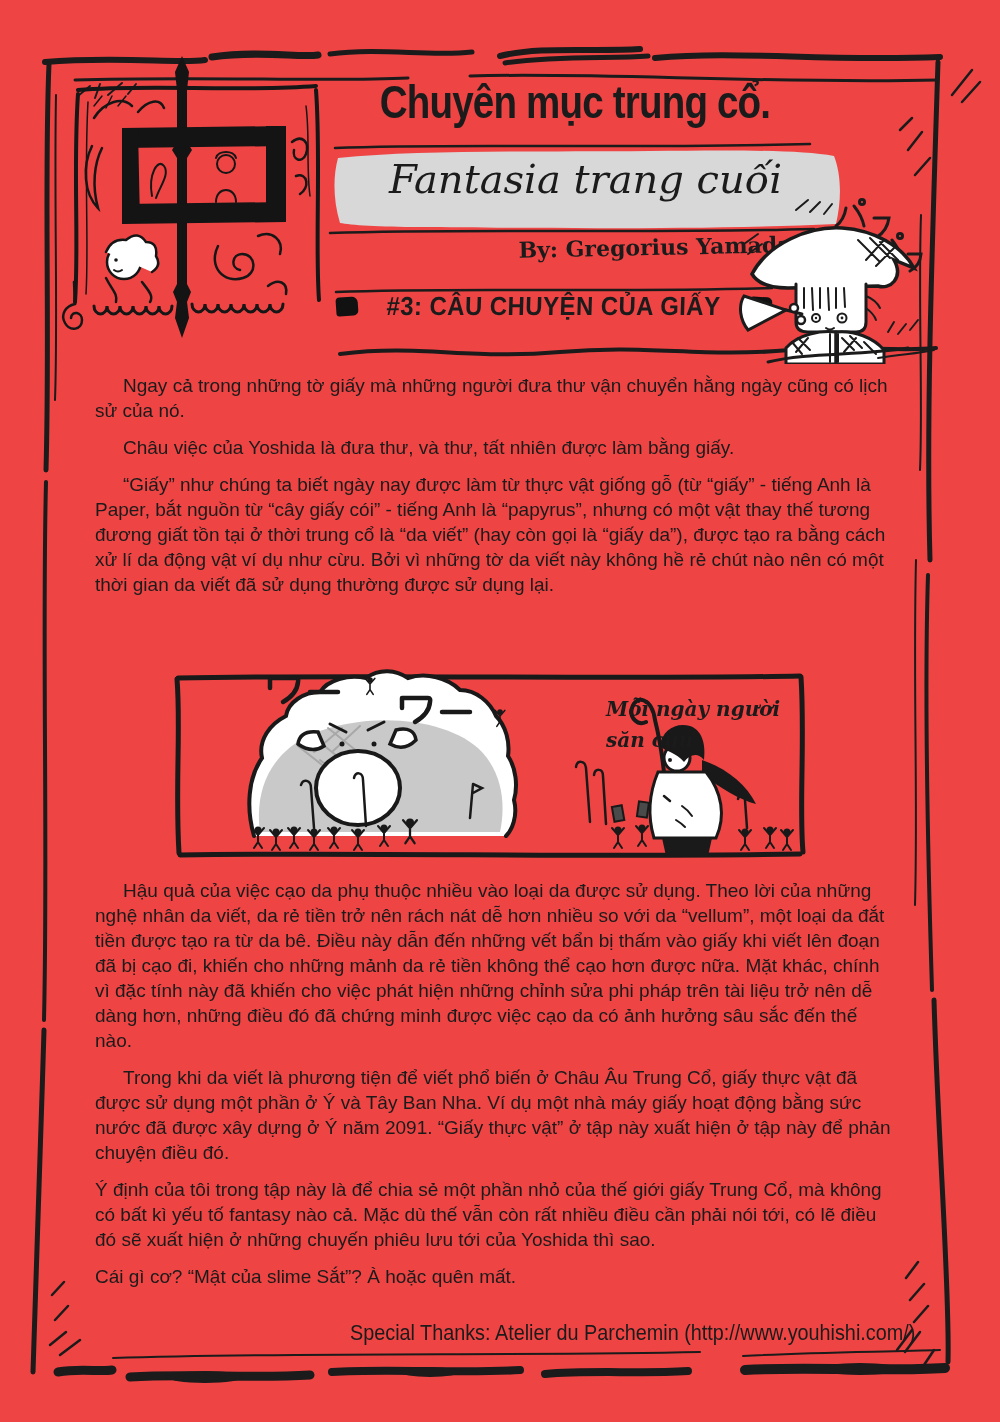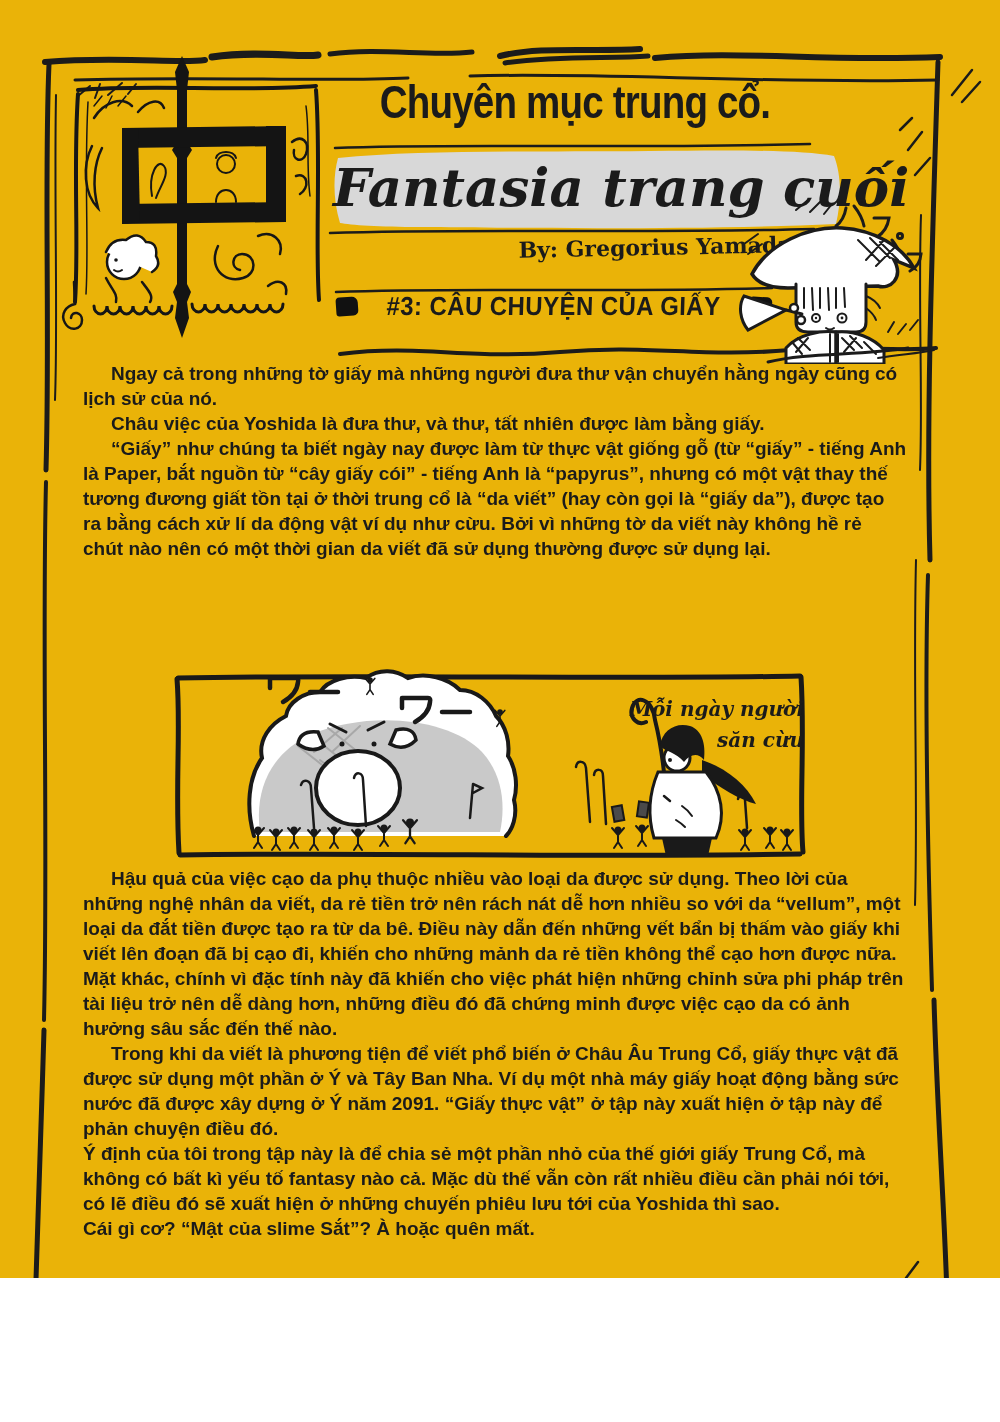--- a/index.html
+++ b/index.html
@@ -1,43 +1,43 @@
 <!DOCTYPE html>
 <html><head>
 <meta charset="utf-8">
 <style>
   html,body{margin:0;padding:0;background:#fff;}
-  .sheet{position:relative;width:1000px;height:1278px;background:#eab308;overflow:hidden;
+  .sheet{position:relative;width:1000px;height:1422px;background:#ef4444;overflow:hidden;
          font-family:"Liberation Sans","DejaVu Sans",sans-serif;color:#1b1b1b;}
   .abs{position:absolute;}
   svg{display:block;}
   .overlay{position:absolute;left:0;top:0;}
 
   .title{left:328px;top:74px;width:494px;text-align:center;font-size:47px;font-weight:bold;
          letter-spacing:-1px;white-space:nowrap;transform:scaleX(.82);transform-origin:50% 50%;}
-  .subtitle{left:333px;top:156px;width:505px;text-align:right;white-space:nowrap;
-            font-family:"DejaVu Serif","Liberation Serif",serif;font-style:italic;font-weight:bold;
-            font-size:53px;}
+  .subtitle{left:333px;top:156px;width:505px;text-align:center;white-space:nowrap;
+            font-family:"DejaVu Serif","Liberation Serif",serif;font-style:italic;font-weight:normal;
+            font-size:40px;}
   .byline{left:515px;top:234px;width:280px;text-align:center;white-space:nowrap;
           font-family:"DejaVu Serif","Liberation Serif",serif;font-weight:bold;font-size:22px;
           transform:rotate(-1.2deg);}
   .episode{left:328px;top:291px;width:452px;display:flex;align-items:center;justify-content:center;
            gap:14px;font-weight:bold;font-size:26px;white-space:nowrap;}
   .episode .txt{transform:scaleX(.92) skewX(-2deg);letter-spacing:.5px;}
   .chip{width:22px;height:19px;background:#111;border-radius:4px 6px 5px 3px;transform:rotate(-4deg);flex:0 0 auto;}
   .chip.right{border-radius:3px 5px 8px 6px;transform:rotate(3deg);}
 
   .bodytext{left:83px;top:361px;width:824px;font-size:19px;line-height:25px;}
-  .bodytext p{margin:0;font-weight:bold;}
+  .bodytext p{margin:12px;}
   .bodytext p.ind{text-indent:28px;}
   .bodytext2{top:866px;}
 
   .panel{left:170px;top:668px;width:640px;height:192px;}
   .cap{position:absolute;font-family:"DejaVu Serif","Liberation Serif",serif;font-style:italic;
-       font-weight:bold;text-align:right;}
+       font-weight:bold;text-align:left;}
   .capL{left:2px;top:54px;width:128px;font-size:17px;line-height:24px;}
   .capR{left:436px;top:26px;width:198px;font-size:20px;line-height:31px;}
 
   .footer{left:290px;top:1320px;width:600px;text-align:right;font-size:22px;white-space:nowrap;
           transform:scaleX(.9);transform-origin:100% 50%;}
 </style>
 </head>
 <body>
 
 <div class="sheet">

